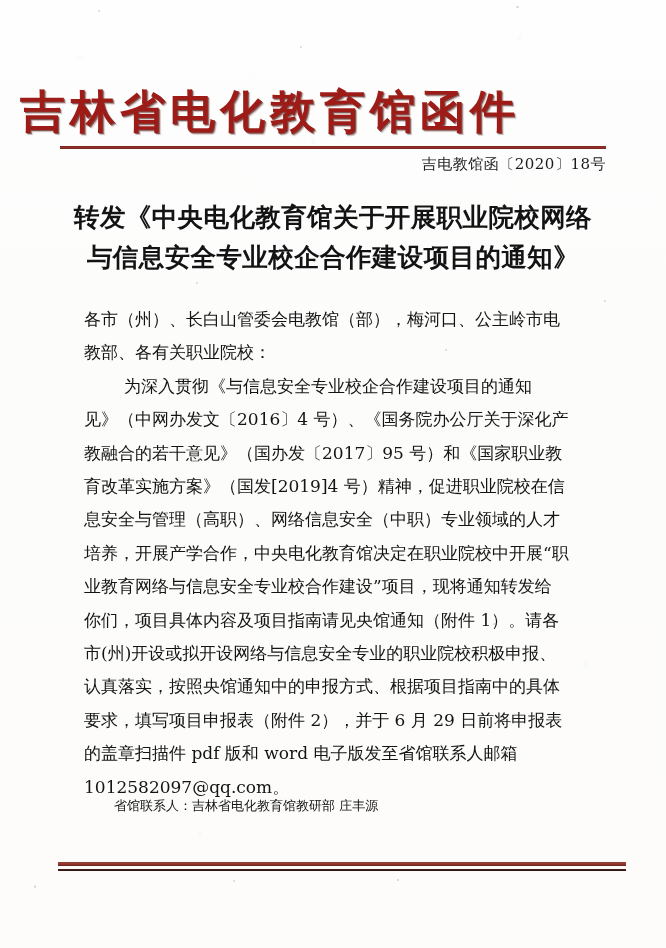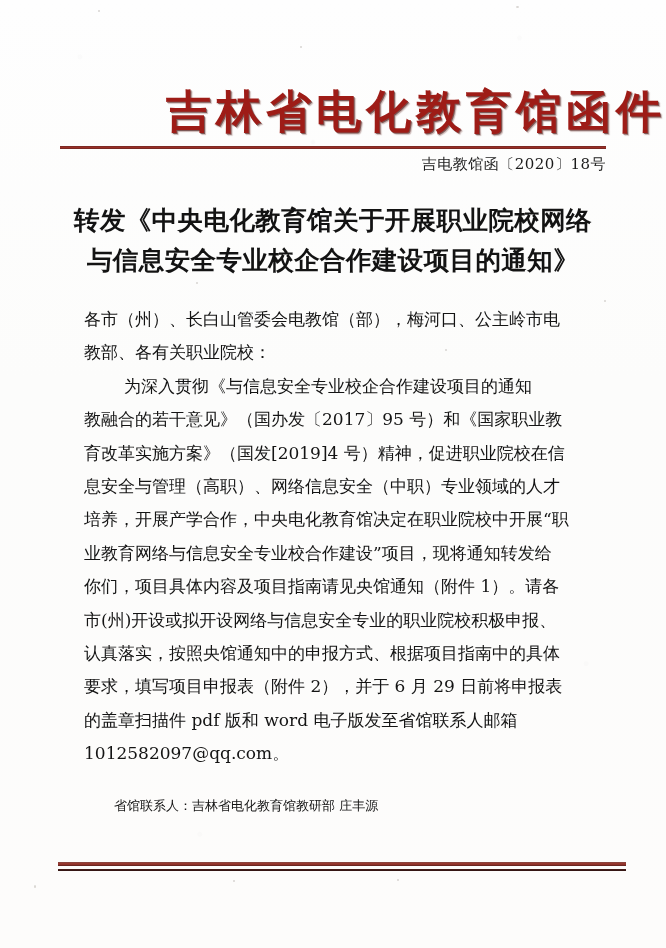--- a/index.html
+++ b/index.html
@@ -34,21 +34,21 @@
     border-radius: 50%;
     opacity: .55;
   }
 
   
   #masthead {
     position: absolute;
     left: 0;
     right: 0;
     top: 88px;
-    text-align: right;
+    text-align: left;
     white-space: nowrap;
     padding-left: 20px;
   }
   #masthead-title {
     display: inline-block;
     font-family: "DejaVu Serif", "Liberation Serif", serif;
     font-size: 45px;
     font-weight: 700;
     letter-spacing: 5px;
     color: #9e1c17;
@@ -88,20 +88,21 @@
     top: 200px;
     text-align: center;
   }
   .title-line {
     font-size: 25.5px;
     font-weight: 700;
     line-height: 40px;
     color: #131313;
     letter-spacing: .4px;
     white-space: nowrap;
+    font-family: Liberation Mono, monospace;
   }
 
   
   #body-block {
     position: absolute;
     left: 84px;
     width: 514px;
     top: 303px;
   }
   .body-line {
@@ -176,20 +177,21 @@
     <div class="title-line">转发《中央电化教育馆关于开展职业院校网络</div>
     <div class="title-line">与信息安全专业校企合作建设项目的通知》</div>
   </div>
 
   <div id="body-block">
 
     <div class="body-line">各市（州）、长白山管委会电教馆（部），梅河口、公主岭市电</div>
     <div class="body-line">教部、各有关职业院校：</div>
 
     <div class="body-line indent">为深入贯彻《与信息安全专业校企合作建设项目的通知</div>
+    <div class="body-line">见》（中网办发文〔2016〕4 号）、《国务院办公厅关于深化产</div>
     <div class="body-line">教融合的若干意见》（国办发〔2017〕95 号）和《国家职业教</div>
     <div class="body-line">育改革实施方案》（国发[2019]4 号）精神，促进职业院校在信</div>
     <div class="body-line">息安全与管理（高职）、网络信息安全（中职）专业领域的人才</div>
     <div class="body-line">培养，开展产学合作，中央电化教育馆决定在职业院校中开展“职</div>
     <div class="body-line">业教育网络与信息安全专业校合作建设”项目，现将通知转发给</div>
     <div class="body-line">你们，项目具体内容及项目指南请见央馆通知（附件 1）。请各</div>
     <div class="body-line">市(州)开设或拟开设网络与信息安全专业的职业院校积极申报、</div>
     <div class="body-line">认真落实，按照央馆通知中的申报方式、根据项目指南中的具体</div>
     <div class="body-line">要求，填写项目申报表（附件 2），并于 6 月 29 日前将申报表</div>
     <div class="body-line">的盖章扫描件 pdf 版和 word 电子版发至省馆联系人邮箱</div>

